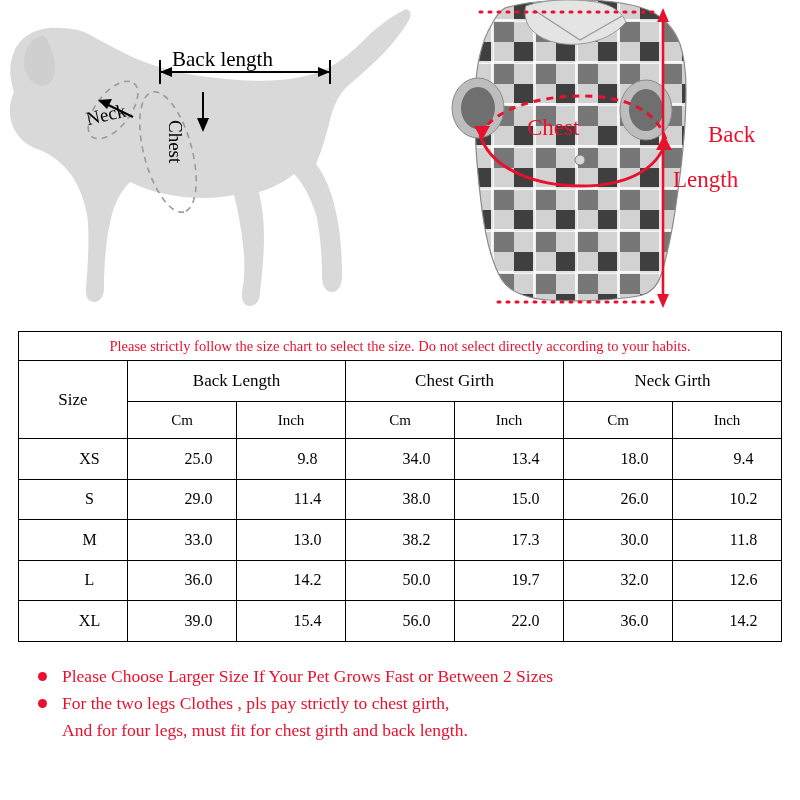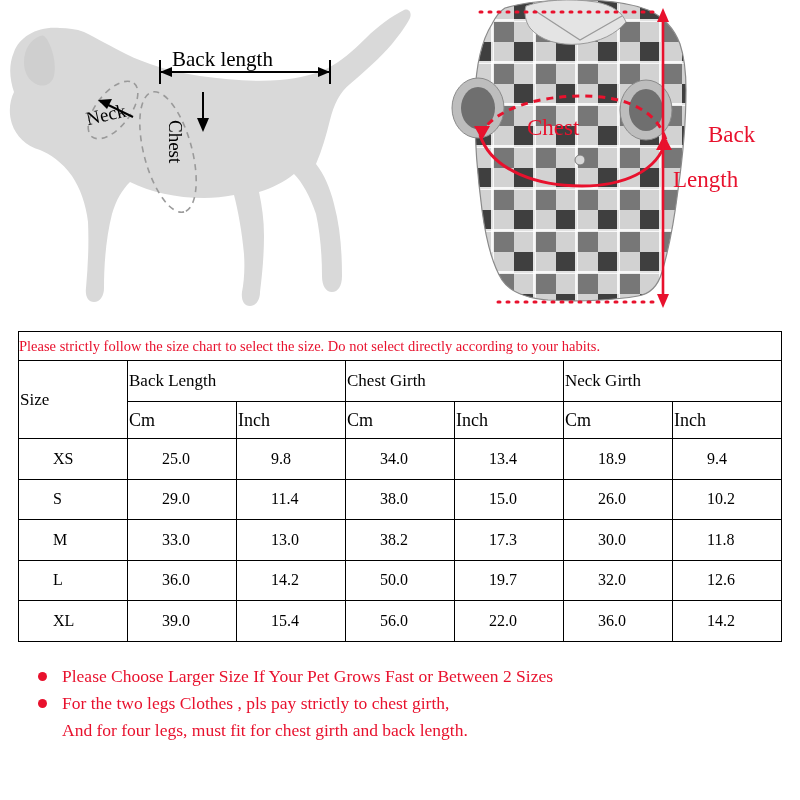--- a/index.html
+++ b/index.html
@@ -90,35 +90,36 @@
     top: 331px;
     width: 764px;
   }
   table.size-chart {
     border-collapse: collapse;
     width: 764px;
     table-layout: fixed;
   }
   table.size-chart td, table.size-chart th {
     border: 1px solid #000;
+    text-align: center;
     font-family: "Liberation Serif", serif;
     font-weight: normal;
   }
   .notice-row td {
     color: #e8112d;
     font-size: 14.5px;
     height: 24px;
     padding: 2px 0;
   }
   .hdr td {
     font-size: 17px;
     height: 38px;
   }
   .subhdr td {
-    font-size: 18px;
+    font-size: 15px;
     height: 34px;
   }
   .data-row td {
     font-size: 16px;
     height: 37.5px;
     padding-left: 34px;
   }
   .col-size { width: 96px; }
   .col-val  { width: 111.3px; }
 
@@ -286,21 +287,21 @@
         <td class="col-val">Cm</td>
         <td class="col-val">Inch</td>
       </tr>
 
       <tr class="data-row">
         <td>XS</td>
         <td>25.0</td>
         <td>9.8</td>
         <td>34.0</td>
         <td>13.4</td>
-        <td>18.9</td>
+        <td>18.0</td>
         <td>9.4</td>
       </tr>
       <tr class="data-row">
         <td>S</td>
         <td>29.0</td>
         <td>11.4</td>
         <td>38.0</td>
         <td>15.0</td>
         <td>26.0</td>
         <td>10.2</td>

